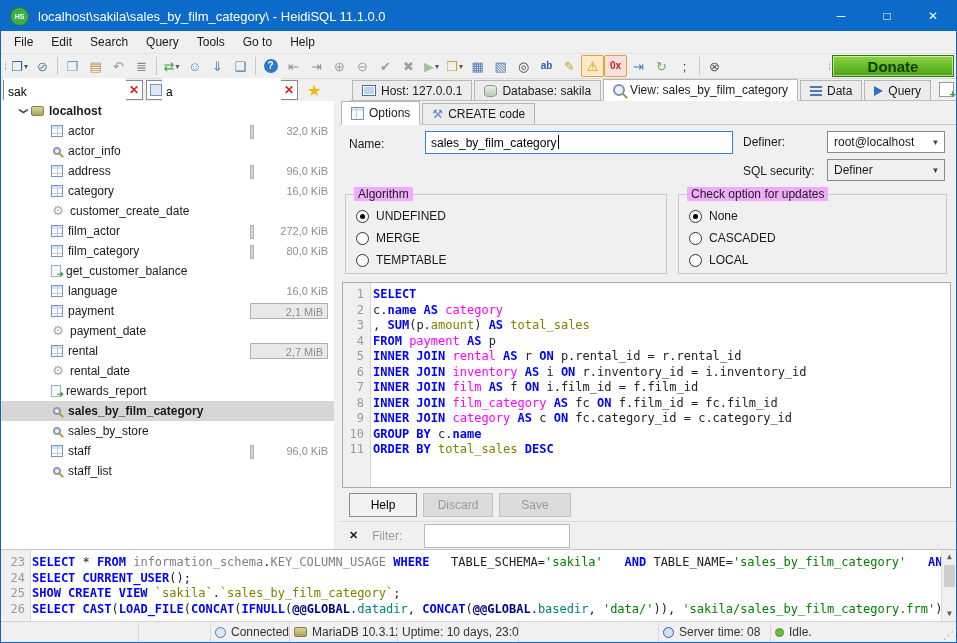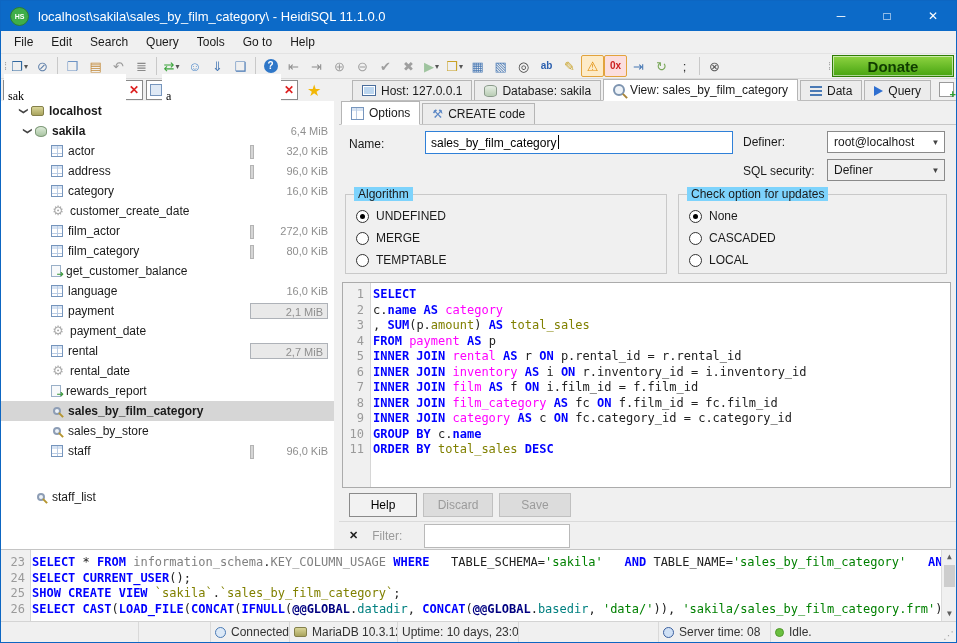--- a/index.html
+++ b/index.html
@@ -36,21 +36,21 @@
   #donate{width:122px;height:22px;background:linear-gradient(#8ed341,#47a411);border:1px solid #2f7d06;
           box-shadow:inset 0 0 0 1px rgba(255,255,255,.55);color:#103c00;font-weight:bold;font-size:15px;
           font-family:"Liberation Sans",sans-serif;display:flex;align-items:center;justify-content:center;}
 
   
   #sidebar{position:absolute;left:0;top:78px;width:333px;height:470px;background:#f0f0f0;}
   #filter-row{position:absolute;left:0;top:0;right:0;height:22px;display:flex;align-items:center;padding:0 2px;box-sizing:border-box;}
   .filterbox{position:relative;height:20px;background:#fff;border:1px solid #8a8a8a;box-sizing:border-box;display:flex;align-items:center;}
   .fb1{width:140px;margin-right:3px;}
   .fb2{width:152px;margin-right:3px;}
-  .filterbox input{border:none;outline:none;flex:1;height:20px;font-size:12px;font-family:Liberation Serif, serif;padding:12px 2px 0 4px;min-width:0;}
+  .filterbox input{border:none;outline:none;flex:1;height:20px;font-size:12px;font-family:Liberation Sans, sans-serif;padding:4px 2px 0 4px;min-width:0;}
   .clear-x{color:#d22;font-weight:bold;font-size:12px;padding:0 3px;}
   .mini-table{width:10px;height:10px;border:1px solid #7695bd;background:#dfe9f5;margin-left:3px;flex:none;}
   #fav-star{color:#f2b705;font-size:16px;margin-left:6px;}
   #tree{position:absolute;left:0;top:22px;right:0;bottom:0;background:#fff;overflow:hidden;}
   .tree-row{position:relative;height:20px;display:flex;align-items:center;white-space:nowrap;}
   .tree-row.sel{background:#d6d6d6;}
   .tree-row.sel .tree-label{font-weight:bold;}
   .tree-row.b .tree-label{font-weight:bold;}
   .chev{width:14px;flex:none;color:#444;font-size:9px;text-align:center;}
   .chev.open{transform:rotate(90deg);}
@@ -103,21 +103,21 @@
   .lbl{position:absolute;font-size:12px;color:#1a1a1a;}
   #name-wrap{position:absolute;left:86px;top:6px;width:308px;height:23px;}
   #name-input{width:100%;height:100%;border:1px solid #2f80d8;box-sizing:border-box;padding:0 5px;font-size:12px;
               font-family:"Liberation Sans",sans-serif;outline:none;}
   #name-caret{position:absolute;left:133px;top:4px;width:1px;height:14px;background:#000;}
   .combo{position:absolute;height:22px;border:1px solid #8a8a8a;background:#fff;font-size:12px;display:flex;
          align-items:center;padding-left:6px;box-sizing:border-box;}
   .combo.gray{background:#f0f0f0;}
   .combo .arrow{margin-left:auto;width:17px;text-align:center;color:#444;font-size:8px;}
   .group{position:absolute;border:1px solid #c9c9c9;background:#f0f0f0;box-sizing:border-box;}
-  .group-title{position:absolute;top:-8px;left:8px;background:#7dd3fc;padding:0 4px;font-size:12px;}
+  .group-title{position:absolute;top:-8px;left:8px;background:#f0abfc;padding:0 4px;font-size:12px;}
   .radio-rows{position:absolute;left:10px;top:10px;right:6px;}
   .radio-row{display:flex;align-items:center;gap:7px;height:22px;}
   .rb{width:13px;height:13px;border:1px solid #333;border-radius:50%;background:#fff;position:relative;flex:none;box-sizing:border-box;}
   .rb.on::after{content:"";position:absolute;left:3px;top:3px;width:5px;height:5px;border-radius:50%;background:#000;}
 
   #editor{position:absolute;left:3px;top:157px;width:609px;height:206px;border:1px solid #ababab;background:
           linear-gradient(to right,#f0f0f0 27px,#d6d6d6 27px,#d6d6d6 28px,#fff 28px);box-sizing:border-box;
           font-family:"DejaVu Sans Mono","Liberation Mono",monospace;font-size:12px;overflow:hidden;padding-top:4px;}
   .cl{display:flex;line-height:15.5px;white-space:pre;}
   .cl .ln{flex:none;width:21px;text-align:right;padding-right:9px;color:#9a9a9a;}
@@ -316,39 +316,37 @@
       </div>
       <span id="fav-star">★</span>
     </div>
     <div id="tree">
         <div class="tree-row b" style="padding-left: 16px;">
           <span class="chev open">❯</span>
           <span class="ti ti-server"></span>
           <span class="tree-label">localhost</span>
           <span class="tree-size"></span>
         </div>
-        <div class="tree-row b" style="padding-left: 20px;">
-          <span class="chev open">❯</span>
-          <span class="ti ti-database"></span>
-          <span class="tree-label">sakila</span>
-          <span class="tree-size">
-            <span class="size-text">6,4 MiB</span>
-          </span>
-        </div>
         <div class="tree-row" style="padding-left: 36px;">
           <span class="chev-sp"></span>
           <span class="ti ti-table"></span>
           <span class="tree-label">actor</span>
           <span class="tree-size">
             <span class="size-tick"></span>
             <span class="size-text">32,0 KiB</span>
           </span>
         </div>
         <div class="tree-row" style="padding-left: 36px;">
           <span class="chev-sp"></span>
+          <span class="ti ti-view"></span>
+          <span class="tree-label">actor_info</span>
+          <span class="tree-size"></span>
+        </div>
+        <div class="tree-row" style="padding-left: 36px;">
+          <span class="chev-sp"></span>
           <span class="ti ti-table"></span>
           <span class="tree-label">address</span>
           <span class="tree-size">
             <span class="size-tick"></span>
             <span class="size-text">96,0 KiB</span>
           </span>
         </div>
         <div class="tree-row" style="padding-left: 36px;">
           <span class="chev-sp"></span>
           <span class="ti ti-table"></span>
@@ -443,21 +441,21 @@
         </div>
         <div class="tree-row" style="padding-left: 36px;">
           <span class="chev-sp"></span>
           <span class="ti ti-table"></span>
           <span class="tree-label">staff</span>
           <span class="tree-size">
             <span class="size-tick"></span>
             <span class="size-text">96,0 KiB</span>
           </span>
         </div>
-        <div class="tree-row" style="padding-left: 20px; margin-top: 26px;">
+        <div class="tree-row" style="padding-left: 36px;">
           <span class="chev-sp"></span>
           <span class="ti ti-view"></span>
           <span class="tree-label">staff_list</span>
           <span class="tree-size"></span>
         </div>
       </div>
   </div>
 
   <div id="splitter"></div>
 

